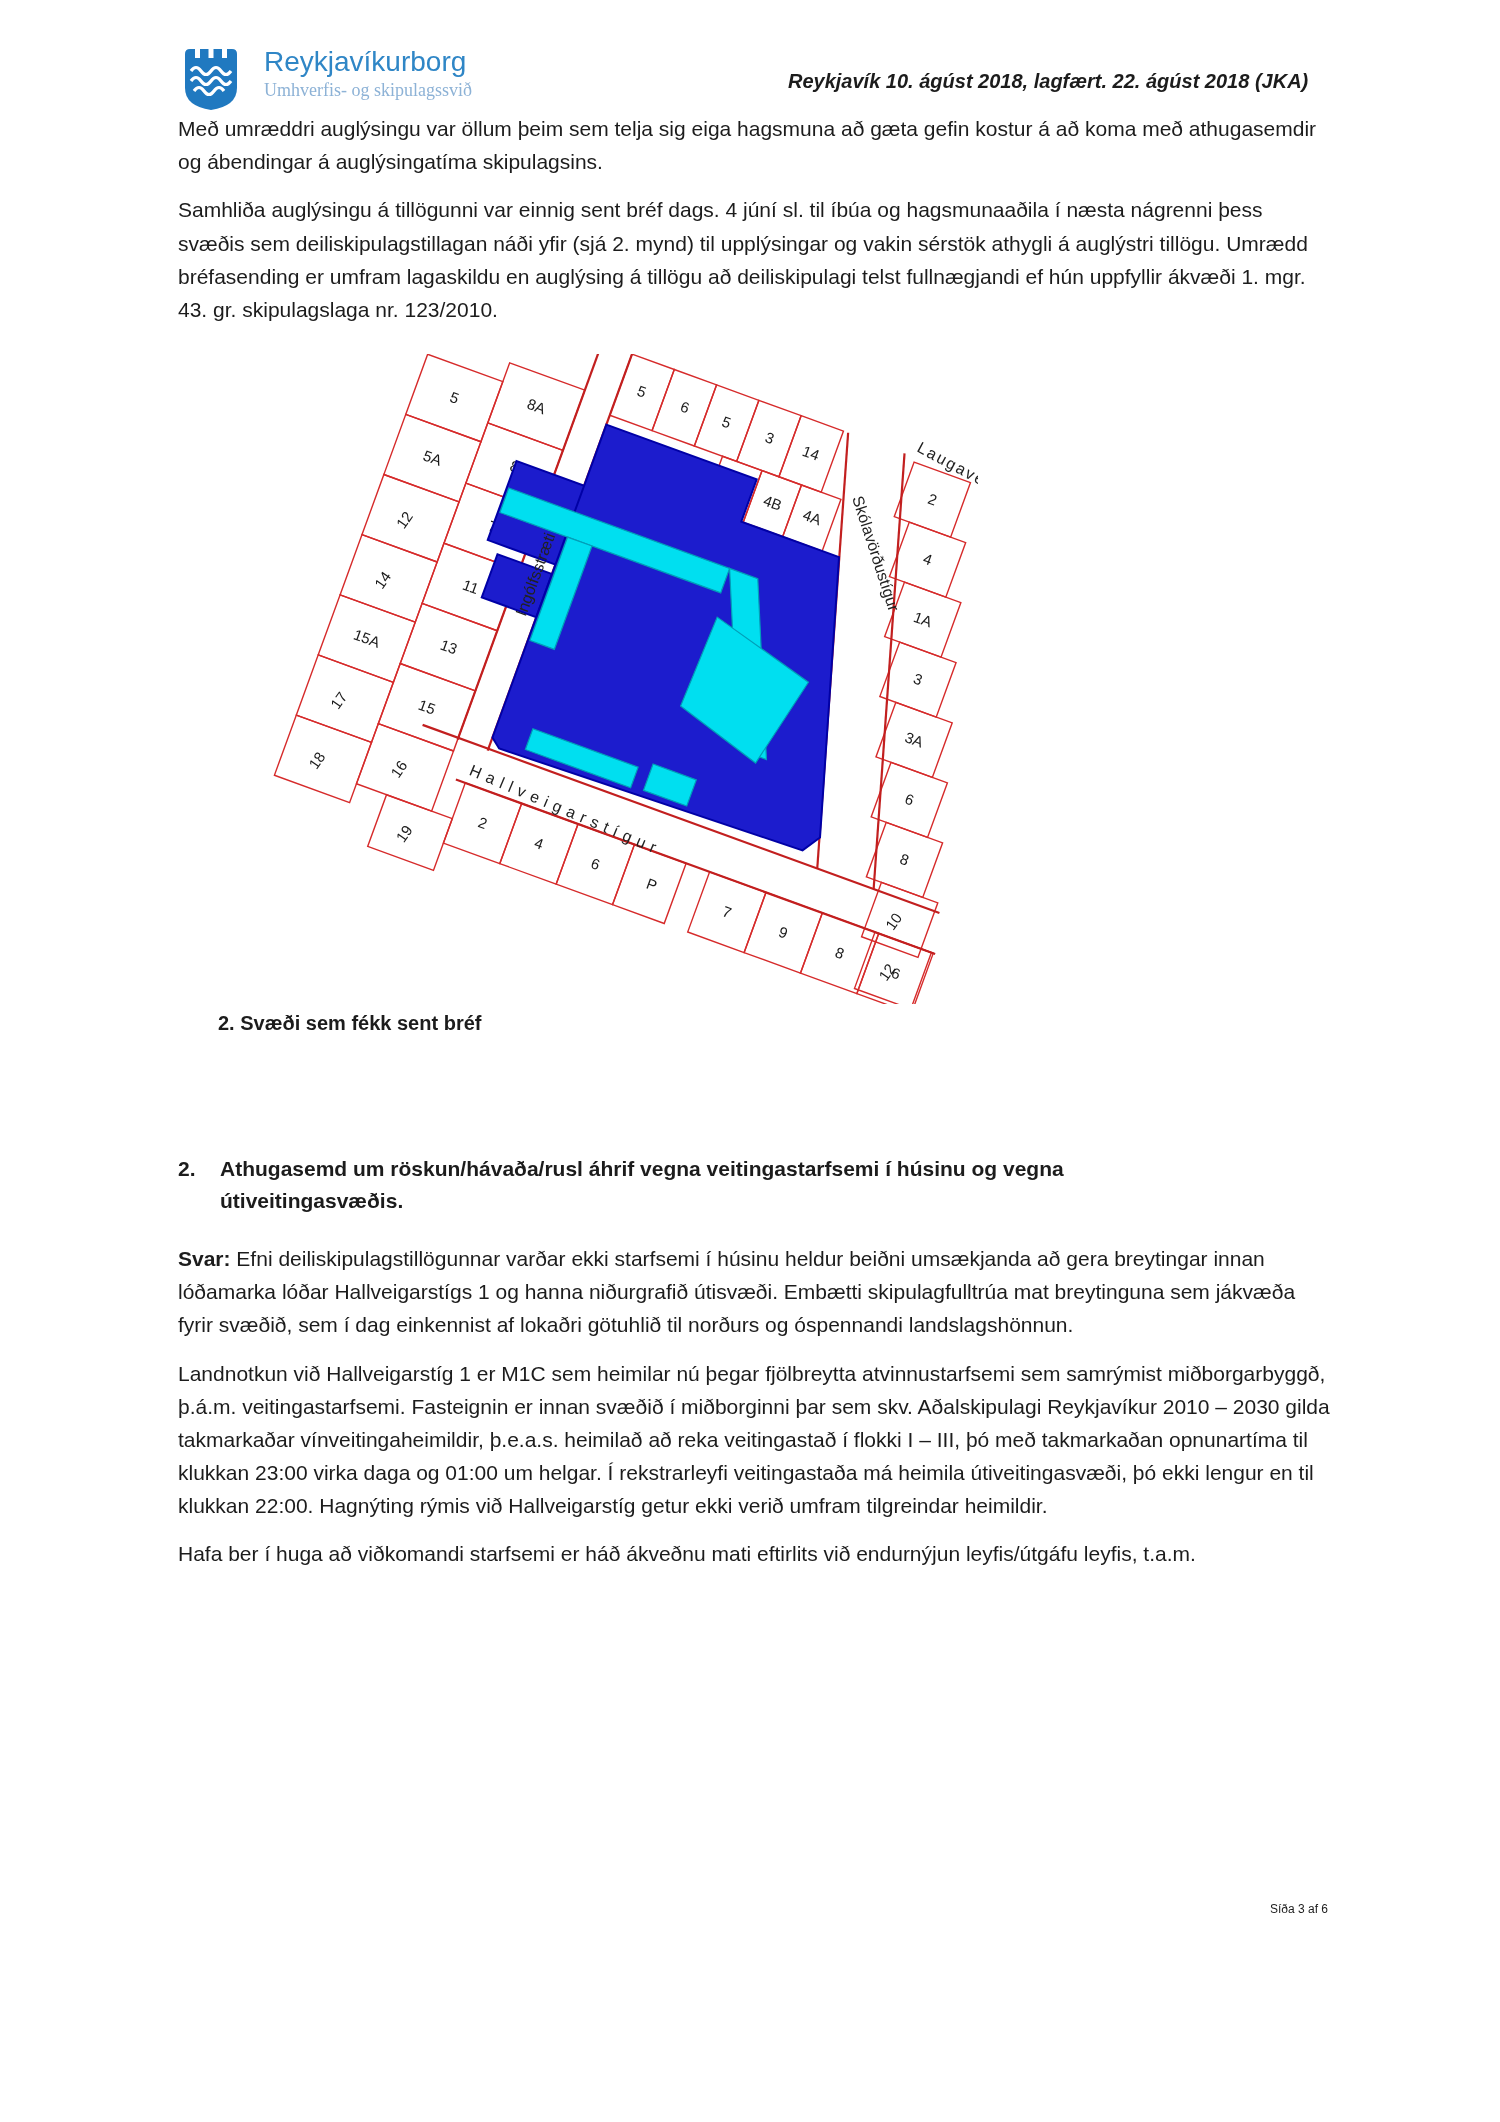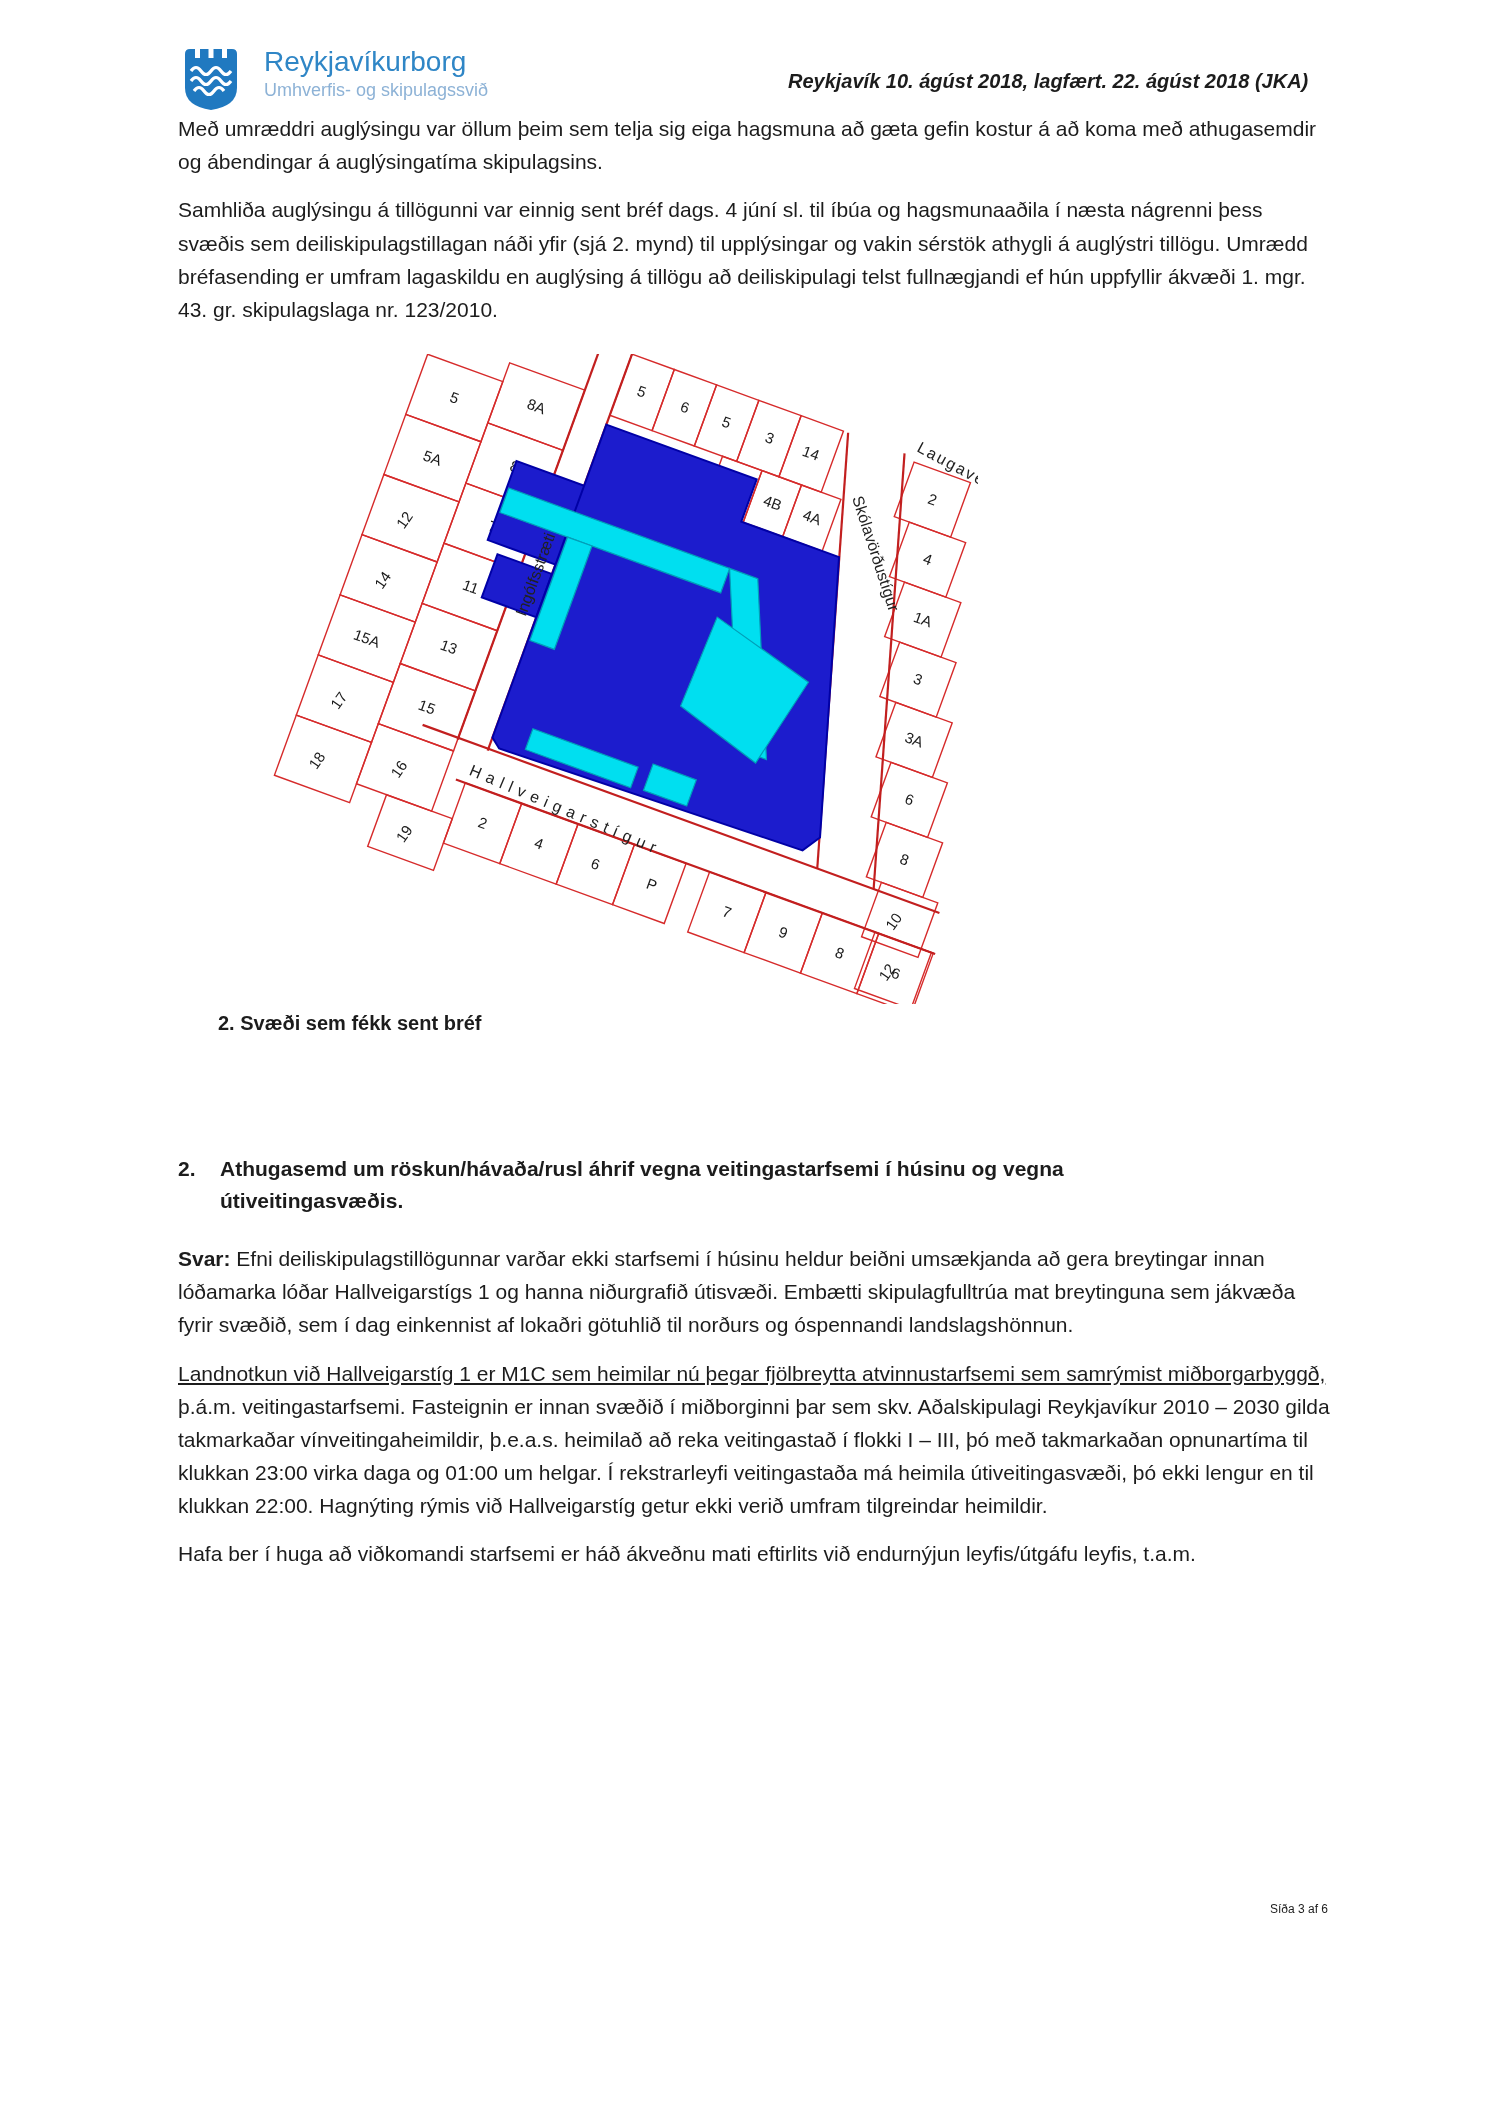--- a/index.html
+++ b/index.html
@@ -3,26 +3,26 @@
 <meta charset="utf-8">
 <style>
   html,body{margin:0;padding:0;background:#e8e8e8;}
   .page{
     position:relative;width:1500px;height:2122px;margin:0 auto;background:#ffffff;
     font-family:"Liberation Sans",sans-serif;color:#1c1c1c;overflow:hidden;
   }
   
   .hdr-logo{position:absolute;left:182px;top:46px;display:flex;align-items:flex-start;gap:24px;}
   .org-name{font-size:28px;color:#2f86c6;line-height:1.15;}
-  .org-dept{font-size:18px;color:#8db2d6;margin-top:2px;}
+  .org-dept{font-size:18px;color:#8db2d6;margin-top:2px;font-family:Liberation Serif, serif;}
   .date-line{position:absolute;left:788px;top:70px;font-size:20px;font-weight:bold;font-style:italic;}
   
   .content{padding:112px 170px 0 178px;}
   .content p{font-size:21px;line-height:1.58;margin:0 0 15px 0;}
-  .u{text-decoration:underline;}
+  .u{}
   .heading{display:flex;margin:118px 0 26px 0;font-size:21px;font-weight:bold;line-height:1.5;}
   .heading .num{width:42px;flex:0 0 42px;}
   .heading .ttl{max-width:985px;}
   figure{margin:28px 0 0 40px;width:760px;}
   figcaption{margin-top:4px;font-weight:bold;font-size:20px;text-align:left;}
   .footer{position:absolute;top:1902px;right:172px;font-size:12px;text-align:right;}
   
   .lot{fill:none;stroke:#d62b2b;stroke-width:1.4;}
   .street-line{stroke:#c21f1f;stroke-width:2.2;fill:none;}
   .blob{fill:#1c1ccd;stroke:#0000a6;stroke-width:2;}

